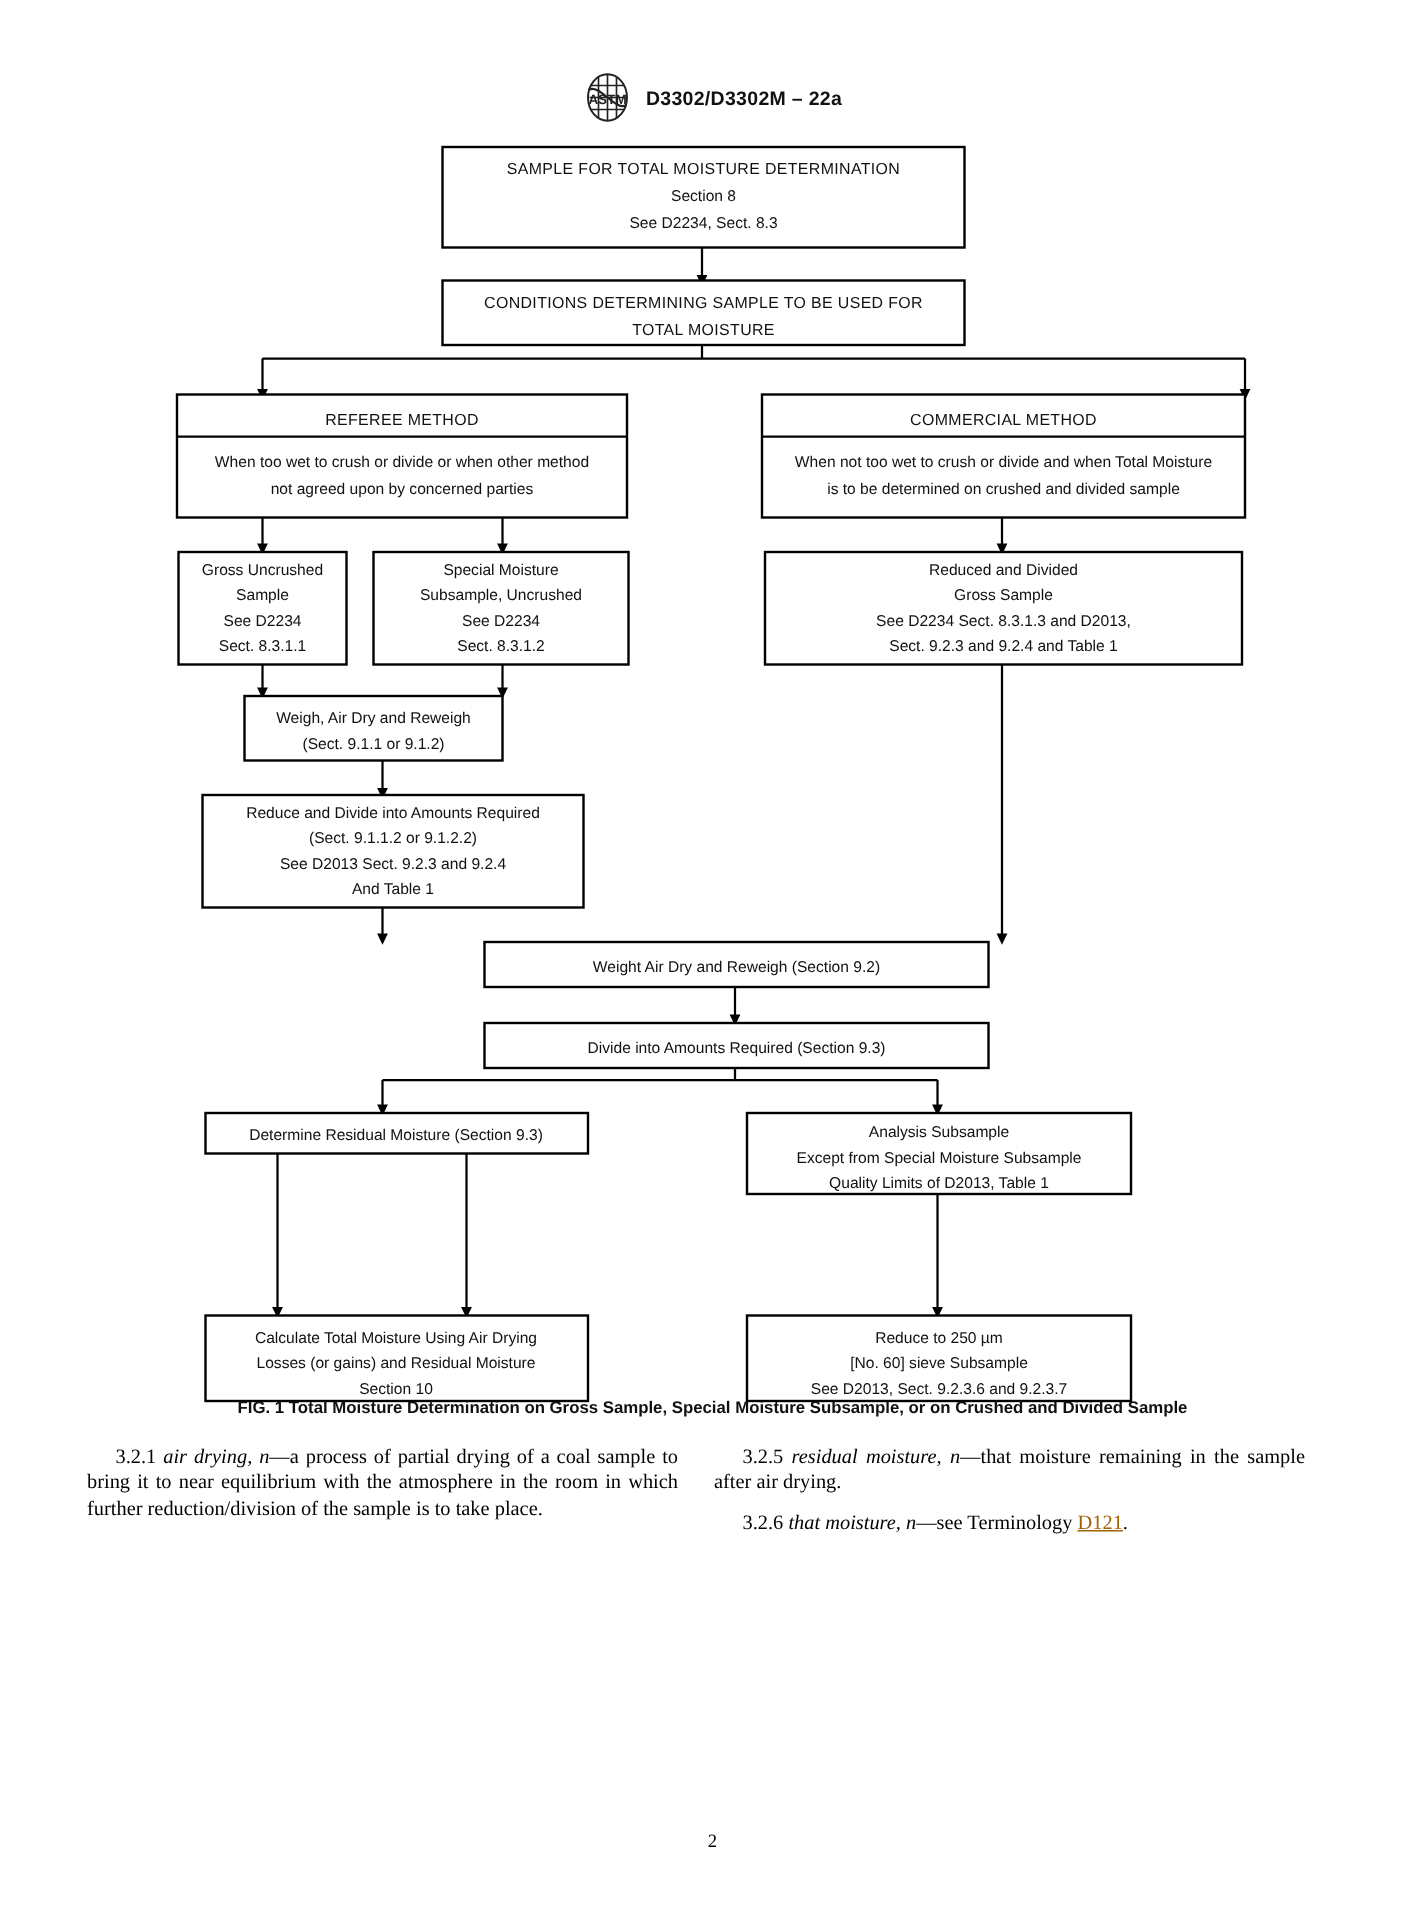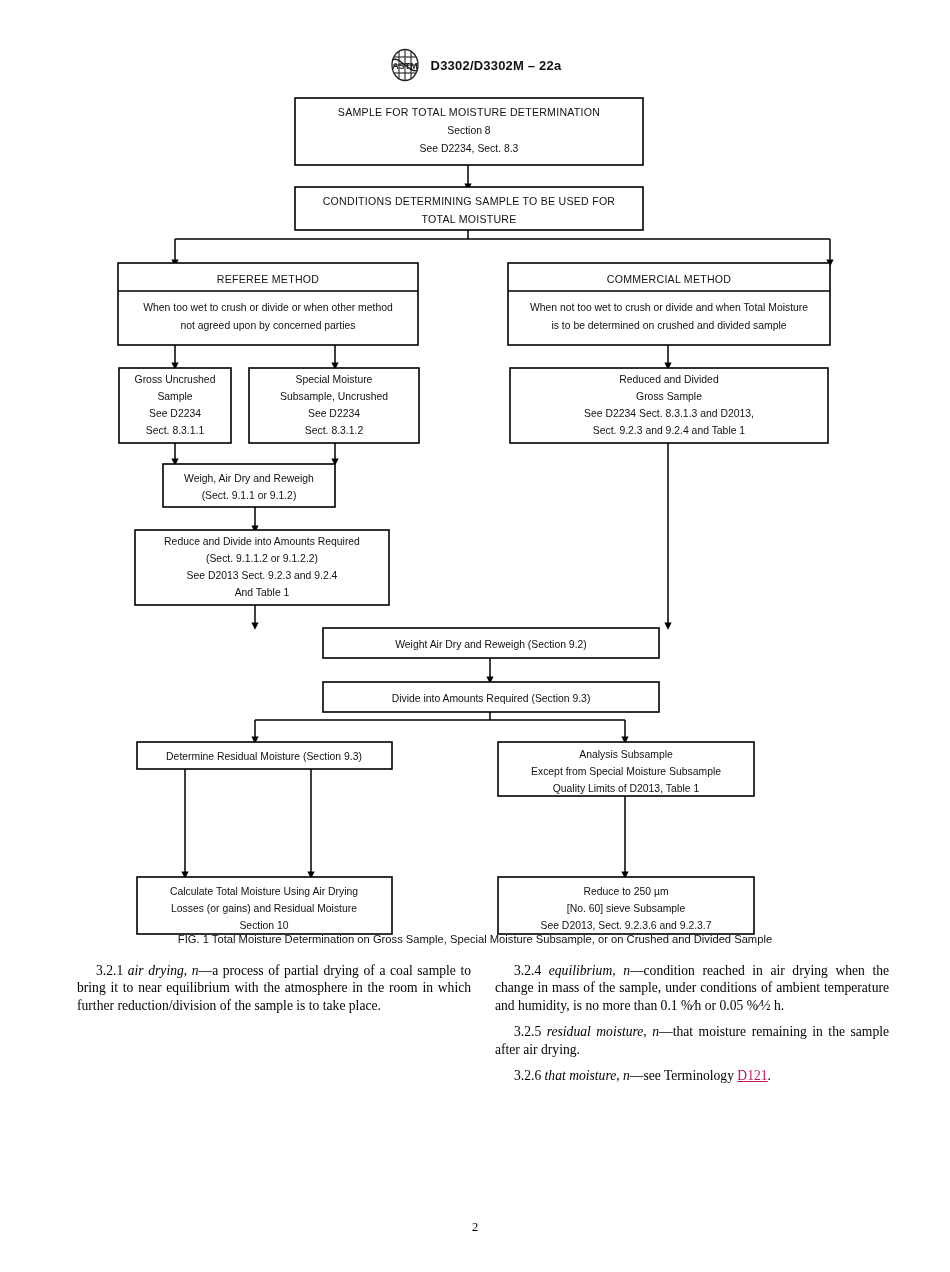--- a/index.html
+++ b/index.html
@@ -29,38 +29,38 @@
   .flow .sep{stroke:#000000;stroke-width:1.5;}
   .flow text{
     font-family:"Liberation Sans",sans-serif;
     font-size:10.4px;fill:#111;
   }
   .flow text.cap{font-size:10.6px;letter-spacing:.25px;}
 
   .fig-caption{
     position:absolute;top:933px;left:0;width:950px;text-align:center;
     font-family:"Liberation Sans",sans-serif;
-    font-weight:normal;font-size:11.2px;color:#111;
+    font-weight:bold;font-size:11.2px;color:#111;
   }
 
   
   .body-cols{
     position:absolute;top:962px;left:58px;width:834px;height:190px;
-    display:flex;gap:24px;margin-left:19px;
+    display:flex;gap:24px;
   }
   .col{width:394px;}
   p.para{
     margin:0 0 9px 0;
     font-size:13.6px;line-height:17.4px;
     text-align:justify;text-indent:19px;
     font-family:"Liberation Serif",serif;
   }
   p.para:last-child{margin-bottom:0;}
   .term{font-style:italic;}
-  .link{color:#be185d;}
+  .link{color:#a16207;}
 
   .page-number{
     position:absolute;top:1220px;left:0;width:950px;text-align:center;
     font-size:12.5px;font-family:"Liberation Serif",serif;color:#000;
   }
 </style>
 </head>
 <body>
 
 <div class="page">
@@ -240,24 +240,20 @@
 
     <div class="col">
       <p class="para">
         <span>3.2.1</span>
         <span class="term">air drying, n</span><span>—a process of partial drying of a coal sample to bring it to near equilibrium with the atmosphere in the room in which further reduction/division of the sample is to take place.</span>
       </p>
     </div>
 
     <div class="col">
       <p class="para">
-        <span>3.2.4</span>
-        <span class="term">equilibrium, n</span><span>—condition reached in air drying when the change in mass of the sample, under conditions of ambient temperature and humidity, is no more than 0.1 %⁄h or 0.05 %⁄½ h.</span>
-      </p>
-      <p class="para">
         <span>3.2.5</span>
         <span class="term">residual moisture, n</span><span>—that moisture remaining in the sample after air drying.</span>
       </p>
       <p class="para">
         <span>3.2.6</span>
         <span class="term">that moisture, n</span><span>—see Terminology </span><a class="link" href="#">D121</a><span>.</span>
       </p>
     </div>
 
   </div>

